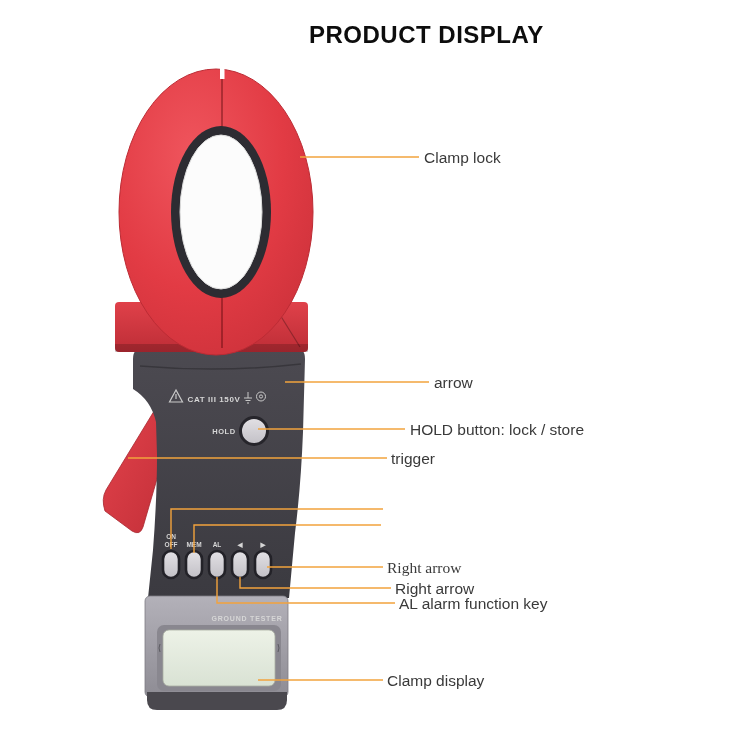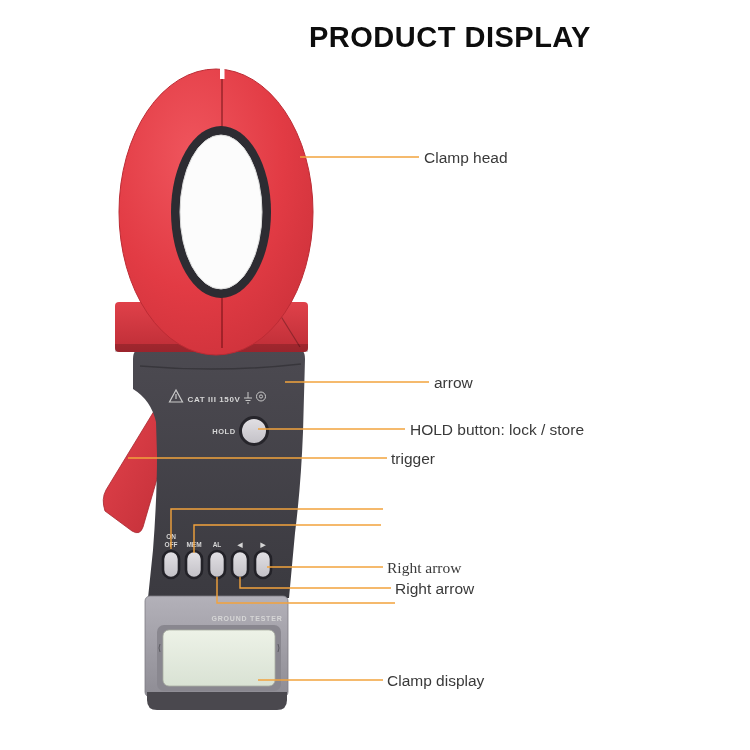--- a/index.html
+++ b/index.html
@@ -2,21 +2,21 @@
 <html style="--accent: #F2A33C; --label_text: #3a3a3a; --clamp_red: #e23b44; --body_gray: #46444b; --lcd_green: #e3ebdd;"><head>
 <meta charset="utf-8">
 <style>
   html,body { margin:0; padding:0; }
   body { font-family: "Liberation Sans", sans-serif; background:#ffffff; }
   .canvas {
     position:relative; width:750px; height:750px; background:#ffffff; overflow:hidden;
   }
   .page-title {
     position:absolute; left:309px; top:21px;
-    font-size:29px; font-weight:800; letter-spacing:0.5px; color:#0d0d0d;
+    font-size:24px; font-weight:800; letter-spacing:0.5px; color:#0d0d0d;
     white-space:nowrap;
   }
   .device-svg { position:absolute; left:0; top:0; }
   .ann-label {
     position:absolute; font-size:15.5px; color:var(--label_text, #3a3a3a);
     white-space:nowrap; line-height:17px;
   }
   .ann-line { fill:none; stroke:var(--accent, #F2A33C); stroke-width:1.4; }
   .dev-text { fill:#d6d6d6; font-family:"Liberation Sans",sans-serif; font-weight:bold; }
 </style>
@@ -132,21 +132,22 @@
       <polyline class="ann-line" points="128,458 387,458"></polyline>
       <polyline class="ann-line" points="171,549 171,509 383,509"></polyline>
       <polyline class="ann-line" points="194,553 194,525 381,525"></polyline>
       <polyline class="ann-line" points="267,567 383,567"></polyline>
       <polyline class="ann-line" points="240,577 240,588 391,588"></polyline>
       <polyline class="ann-line" points="217,577 217,603 395,603"></polyline>
       <polyline class="ann-line" points="258,680 383,680"></polyline>
     </g>
   </svg>
 
-  <div class="ann-label" style="left:424px; top:149px;">Clamp head</div>
+  <div class="ann-label" style="left:424px; top:149px;">Clamp lock</div>
   <div class="ann-label" style="left:434px; top:374px;">arrow</div>
   <div class="ann-label" style="left:410px; top:421px;">HOLD button: lock / store</div>
   <div class="ann-label" style="left:391px; top:450px;">trigger</div>
   <div class="ann-label" style="left:387px; top:559px;font-family:Liberation Serif, serif;">Right arrow</div>
   <div class="ann-label" style="left:395px; top:580px;">Right arrow</div>
+  <div class="ann-label" style="left:399px; top:595px;">AL alarm function key</div>
   <div class="ann-label" style="left:387px; top:672px;">Clamp display</div>
 
 </div>
 
 </body></html>

